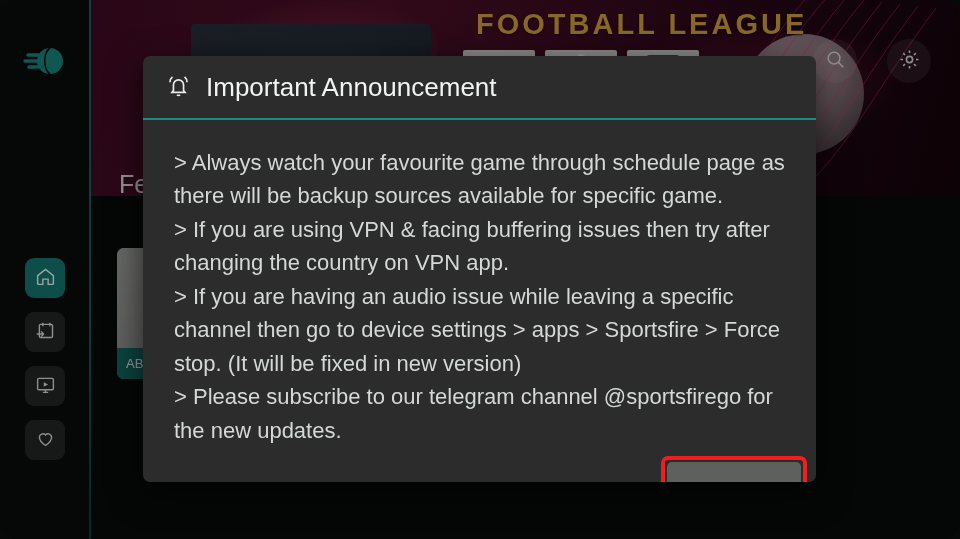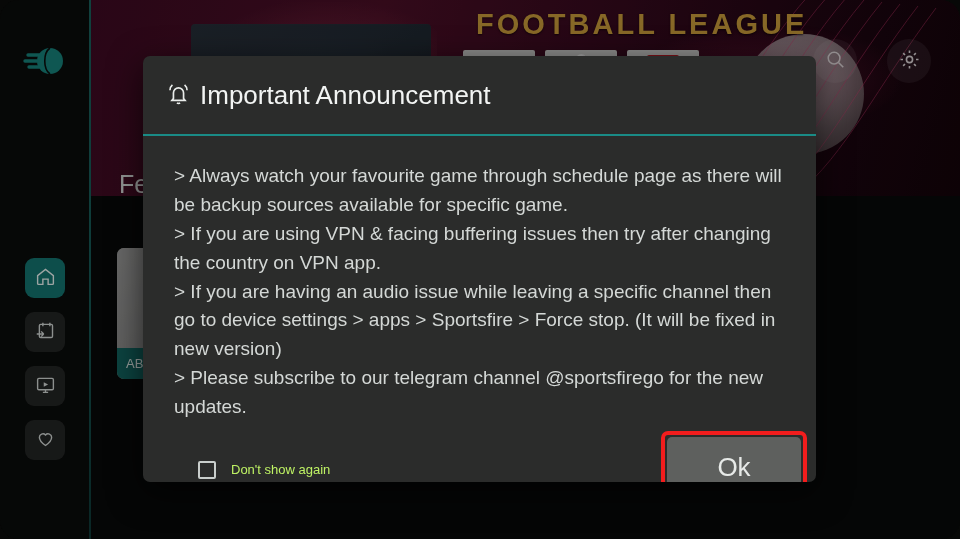--- a/index.html
+++ b/index.html
@@ -133,29 +133,29 @@
 
   
   .scrim { position: absolute; inset: 0; background: rgba(0,0,0,.32); }
   .dialog {
     position: absolute; left: 143px; top: 56px; width: 673px; height: 426px;
     background: #2b2c2b; border-radius: 7px; overflow: hidden;
     box-shadow: 0 10px 34px rgba(0,0,0,.65);
     display: flex; flex-direction: column;
   }
   .dlg-head {
-    height: 78px; display: flex; align-items: center; gap: 8px;
+    height: 62px; display: flex; align-items: center; gap: 14px;
     padding: 0 0 0 22px; flex: 0 0 auto;
   }
   .bell svg { stroke: #e9ecea; fill: none; stroke-width: 1.5; }
   .dlg-title { font-size: 26px; color: #f2f4f3; font-weight: 400; }
   .dlg-rule { height: 2px; background: #1a8b86; flex: 0 0 auto; }
   .dlg-body {
     flex: 1 1 auto; padding: 26px 30px 0 31px;
-    font-size: 19px; line-height: 1.52; color: #d4d8d6;
+    font-size: 22px; line-height: 1.52; color: #d4d8d6;
     white-space: pre-wrap;
   }
   .dlg-foot {
     flex: 0 0 auto; height: 96px; position: relative;
     display: flex; align-items: center; padding: 0 22px 0 55px;
   }
   .checkrow { display: flex; align-items: center; gap: 15px; }
   .checkbox {
     width: 18px; height: 18px; border: 2px solid #c9cecc; border-radius: 2px;
     background: transparent;

